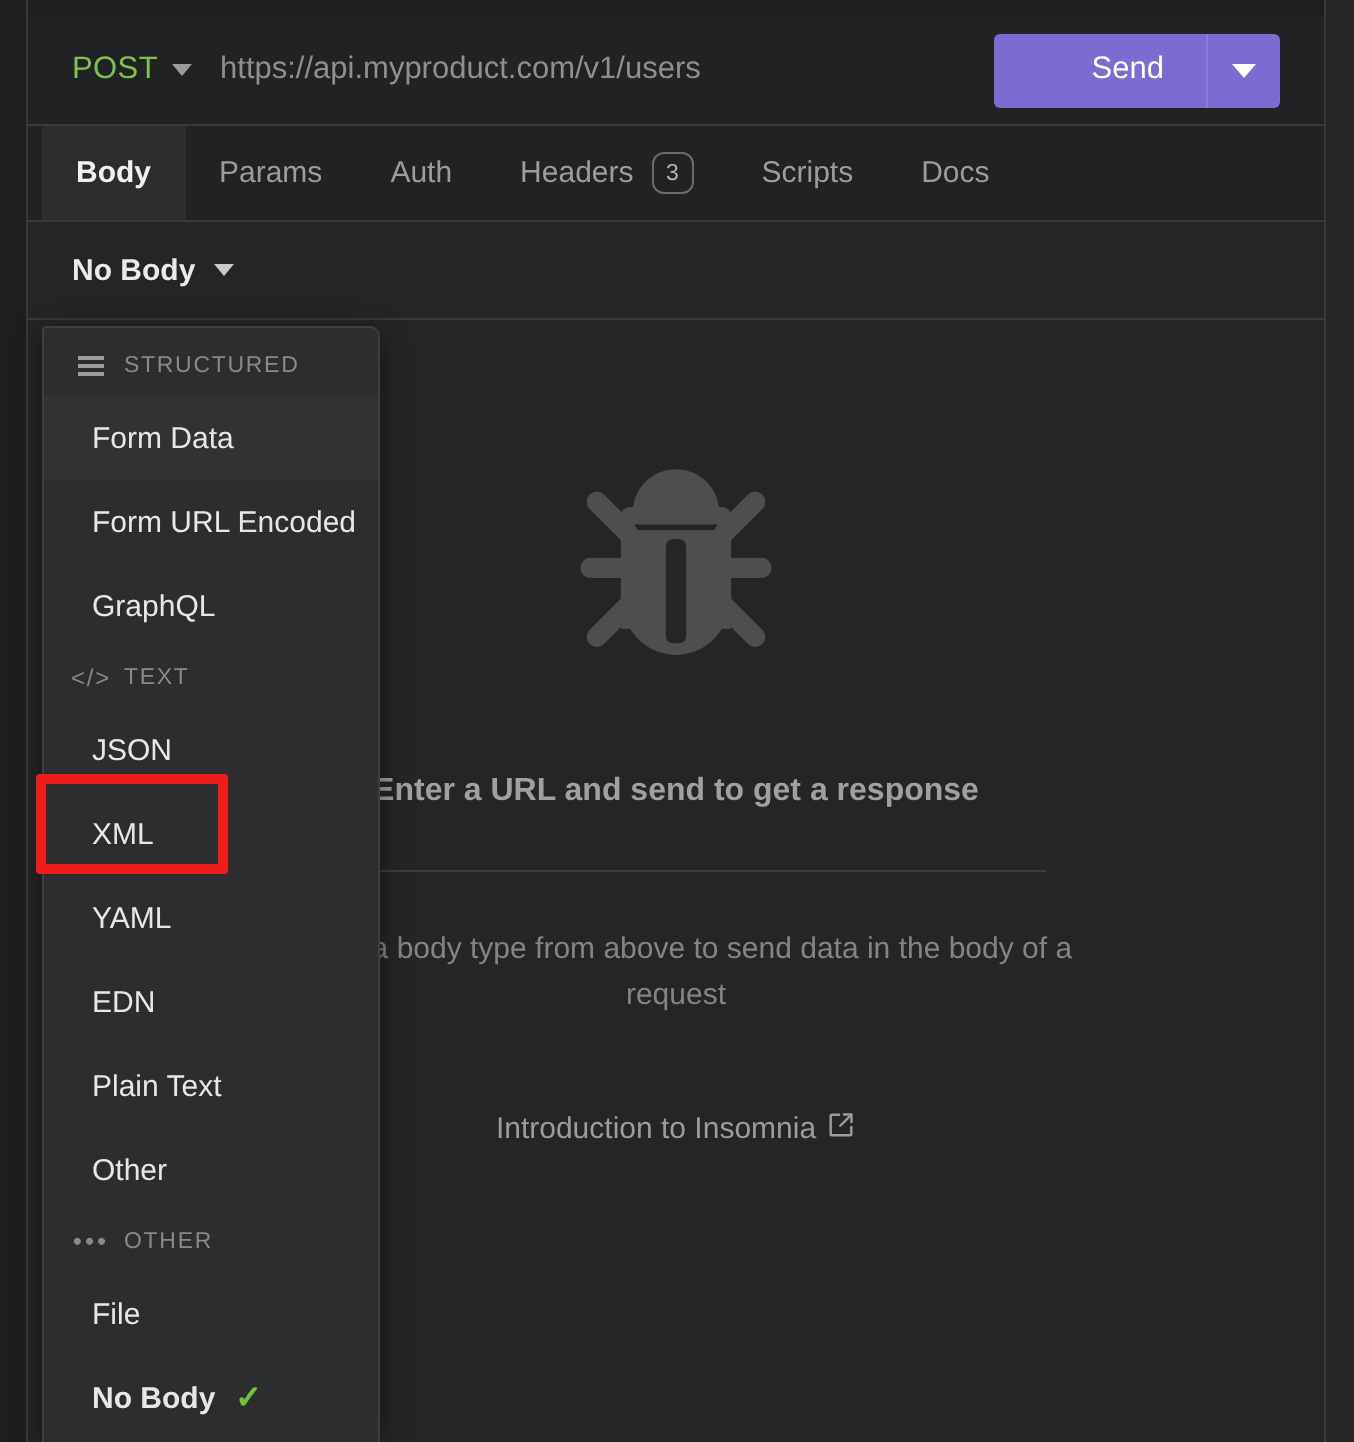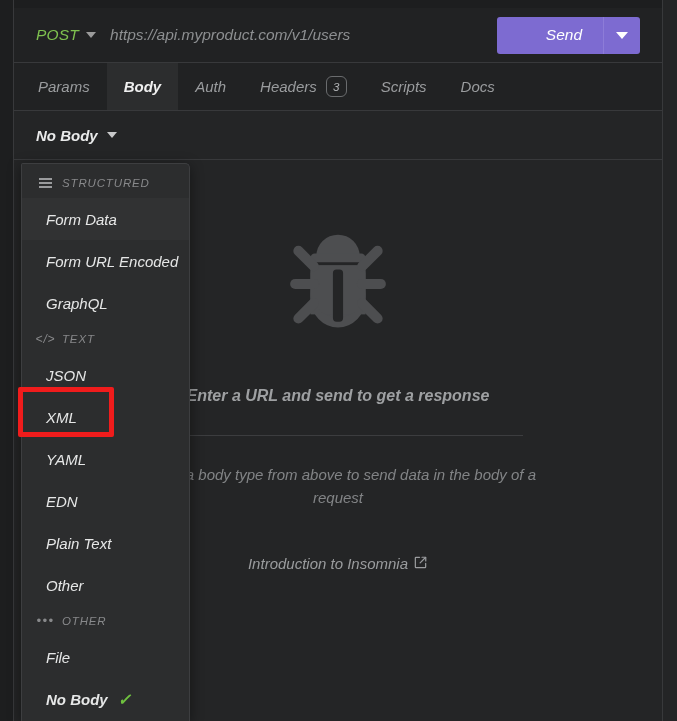--- a/index.html
+++ b/index.html
@@ -10,21 +10,20 @@
     background: #1d1e1f;
     font-family: "Liberation Sans", sans-serif;
     overflow: hidden;
   }
 
   #app {
     position: relative;
     width: 651px;
     height: 721px;
     background: #242526;
-    font-style: italic;
   }
 
   
   .edge-left {
     position: absolute; left: 0; top: 0;
     width: 14px; height: 721px;
     background: #1d1e1f;
     border-right: 1px solid #38393b;
   }
   .edge-right {
@@ -298,25 +297,25 @@
     <div class="url-text" title="Enter a URL">https://api.myproduct.com/v1/users</div>
     <div class="send-btn">
       <div class="send-label">Send</div>
       <div class="send-split">
         <span class="send-caret"></span>
       </div>
     </div>
   </div>
 
   <div class="tabbar">
+    <div class="tab active">
+      <span>Body</span>
+    </div>
     <div class="tab">
       <span>Params</span>
-    </div>
-    <div class="tab active">
-      <span>Body</span>
     </div>
     <div class="tab">
       <span>Auth</span>
     </div>
     <div class="tab">
       <span>Headers</span>
       <span class="badge">3</span>
     </div>
     <div class="tab">
       <span>Scripts</span>

